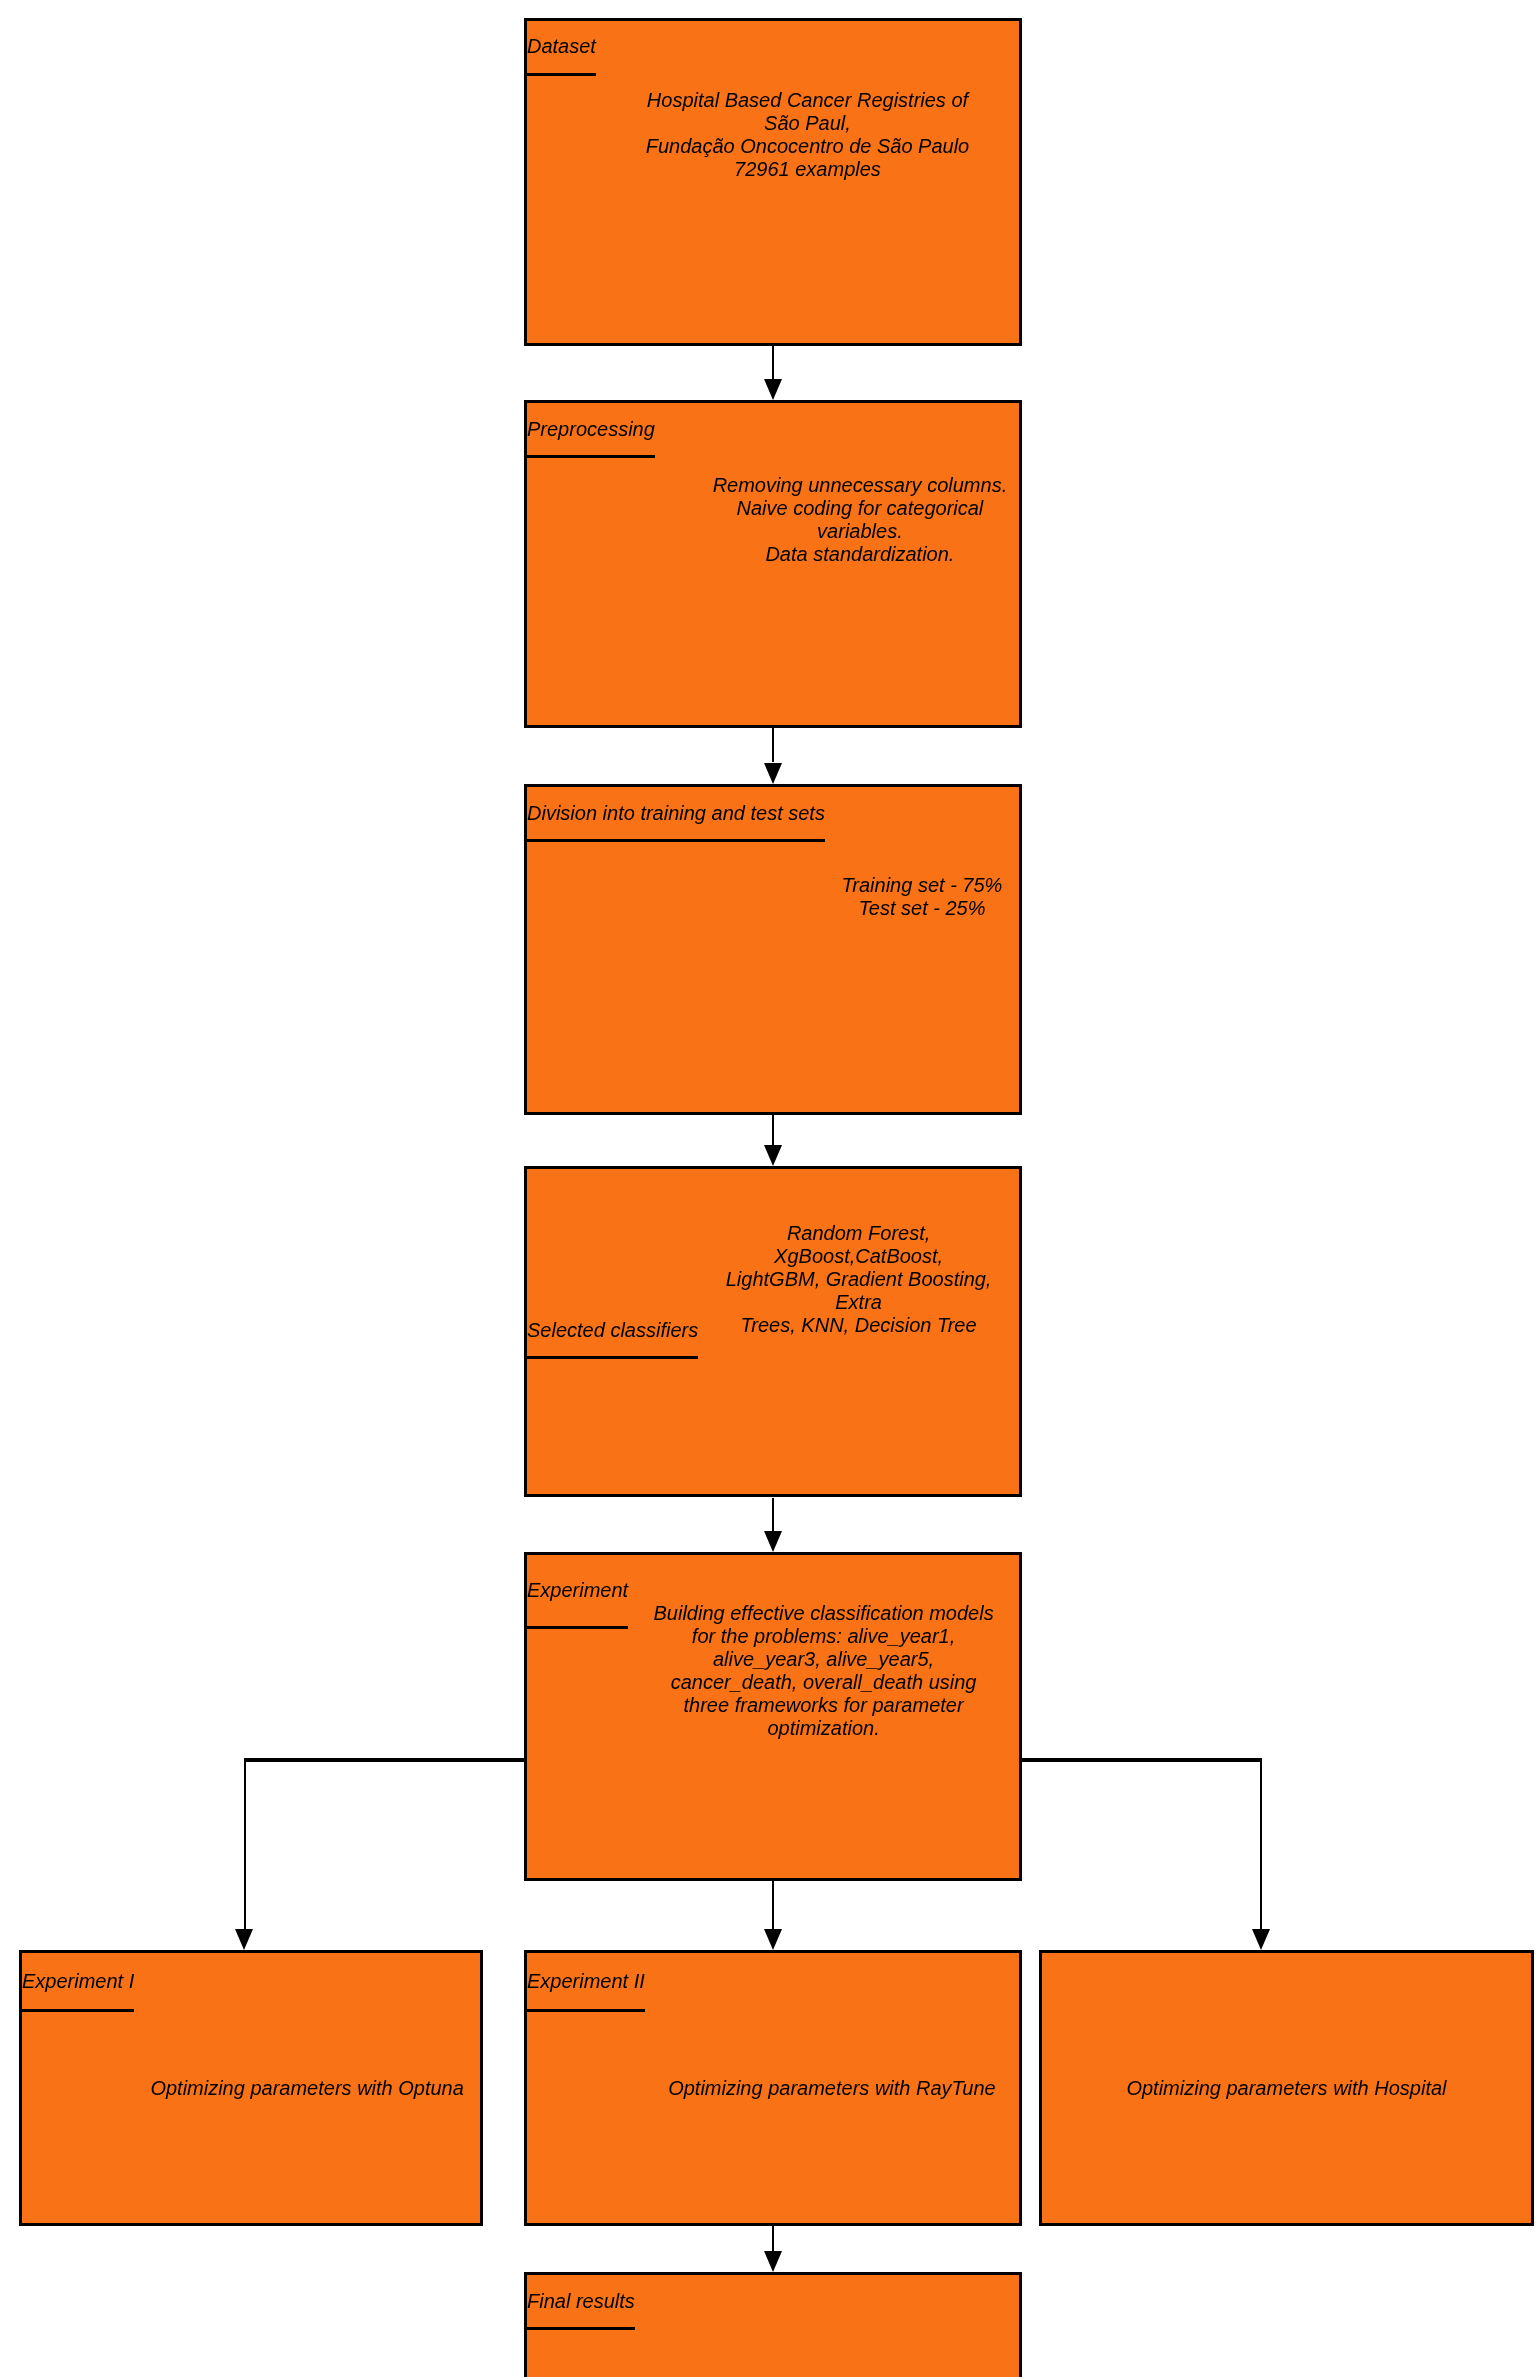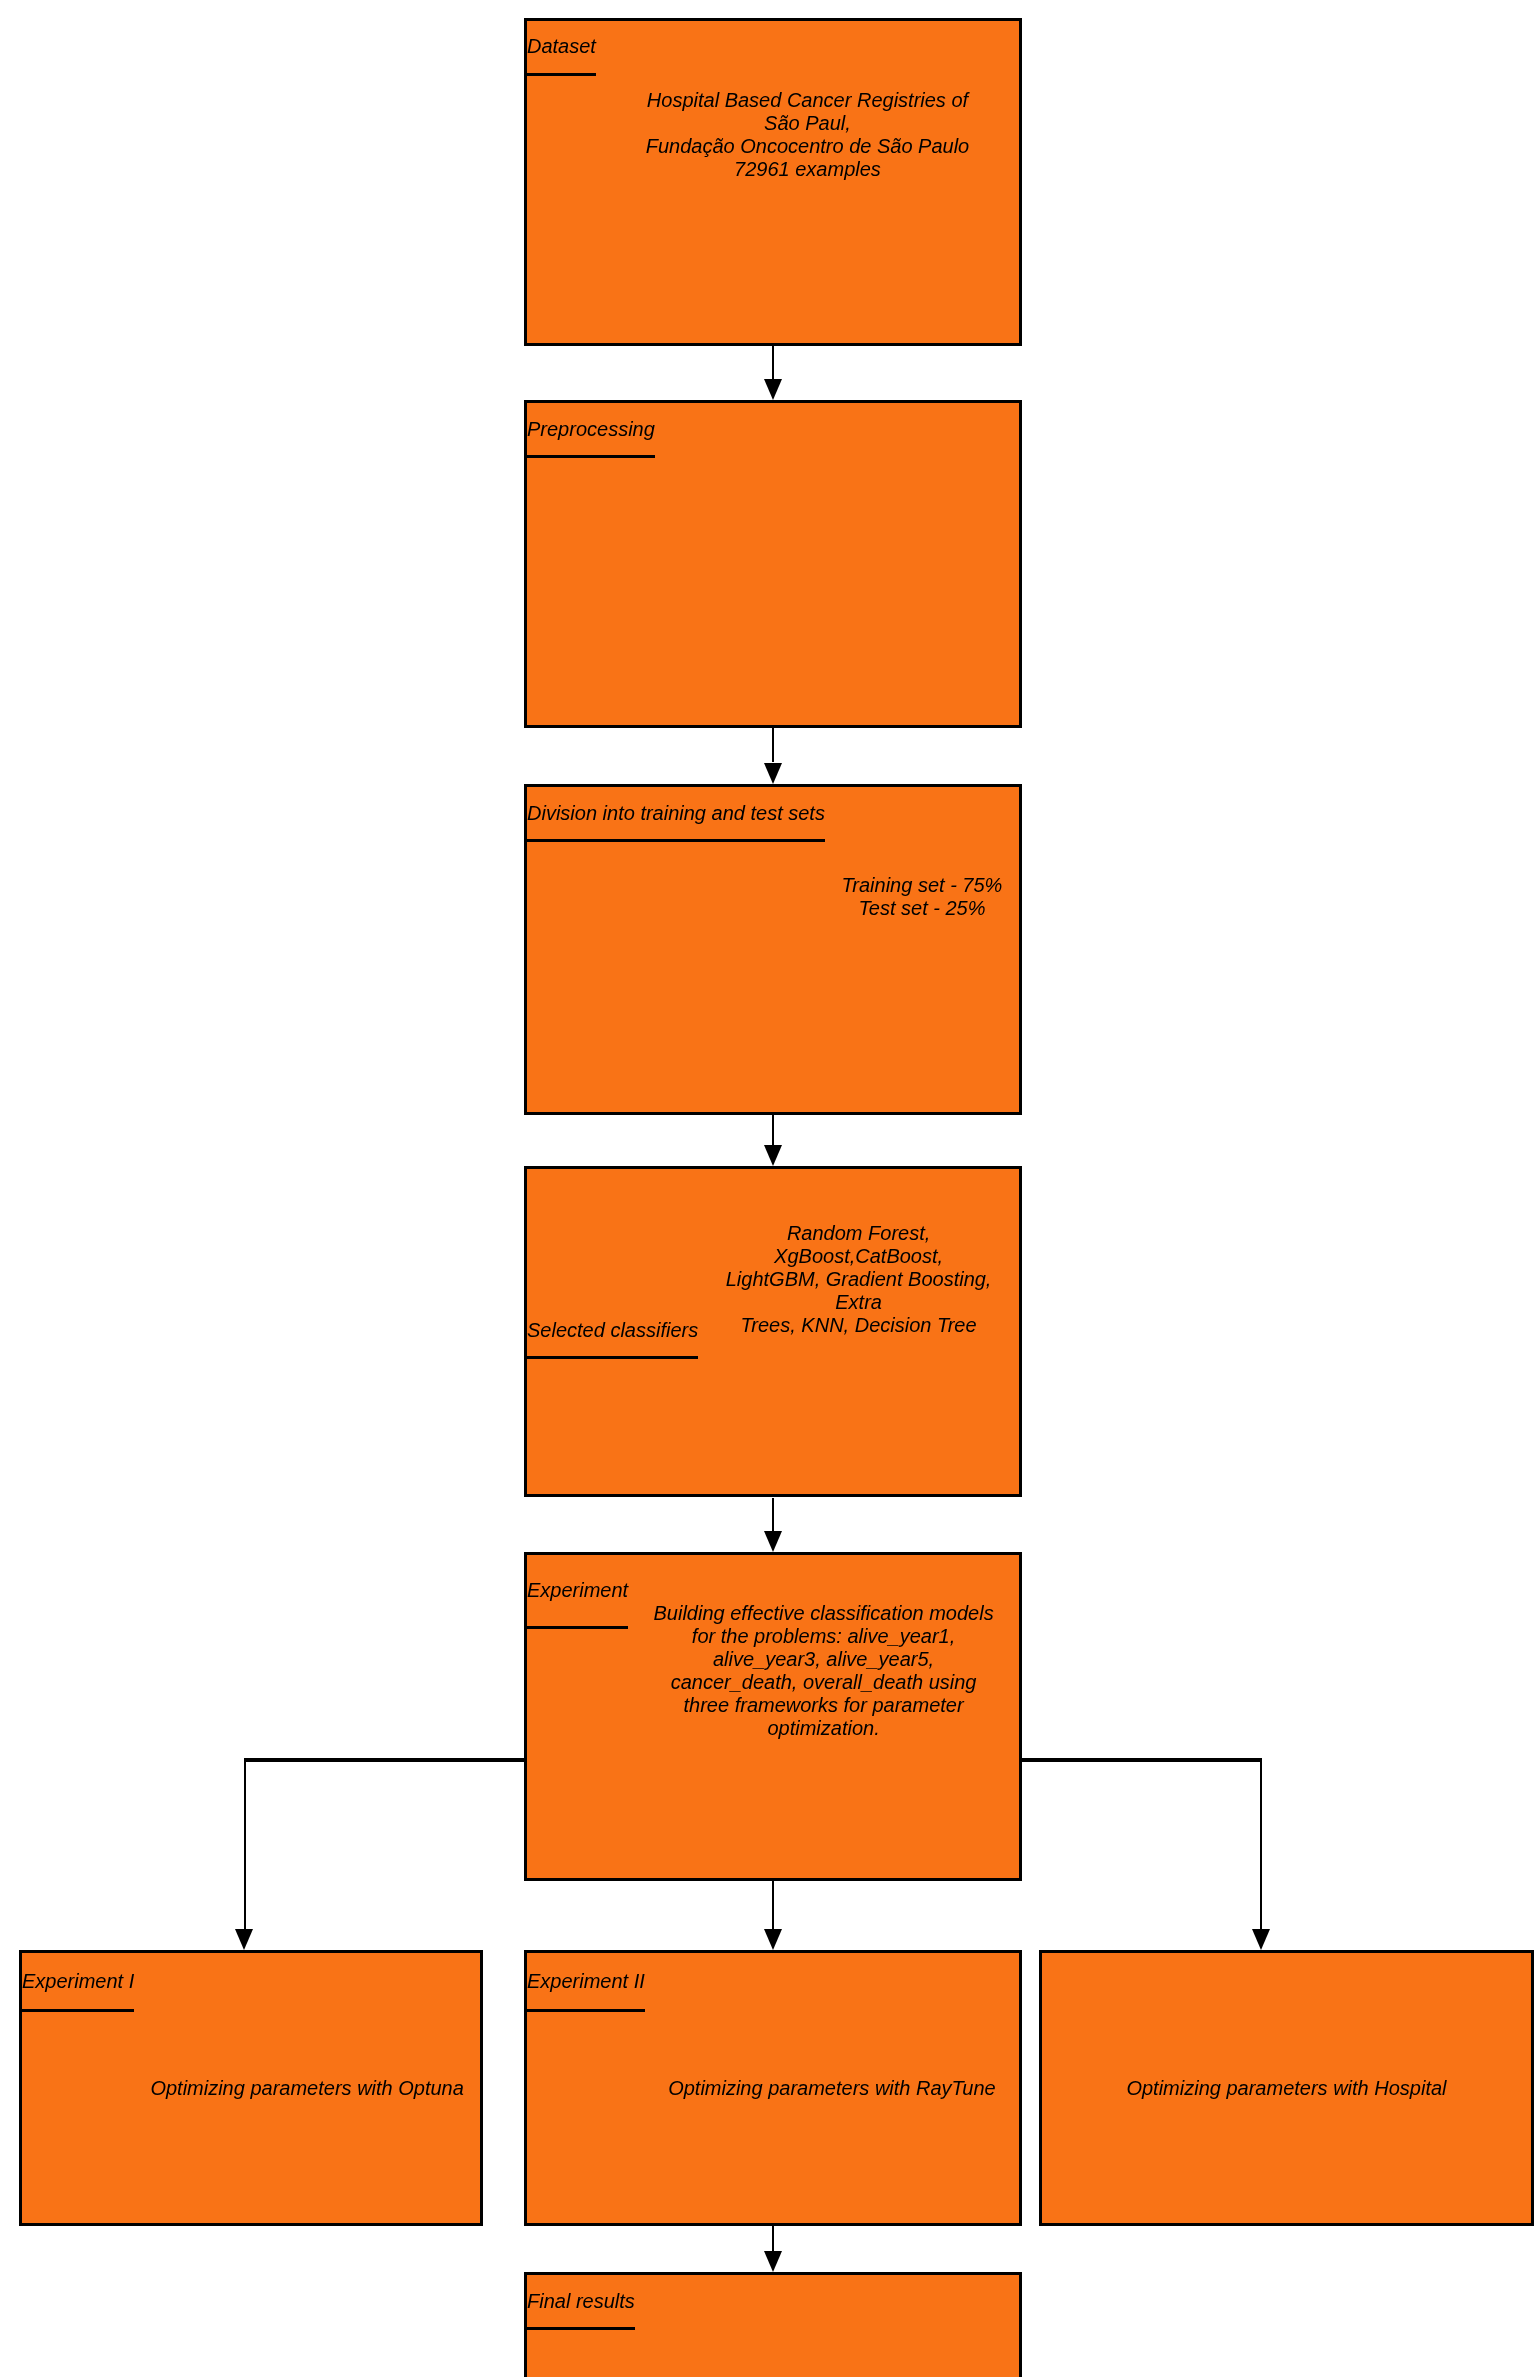--- a/index.html
+++ b/index.html
@@ -89,20 +89,25 @@
     </div>
   </div>
 
   <div class="vline" style="left:772px; top:346px; height:35px;"></div>
   <div class="arrowhead-down" style="left:764px; top:379px;"></div>
 
   <div class="node" style="left:524px; top:400px; width:498px; height:328px;gap:46px;">
     <div class="node-header" style="height:55px;">
       <span class="node-title">Preprocessing</span>
     </div>
+    <div class="node-body" style="padding-bottom:89px;">
+      <span class="node-text">Removing unnecessary columns.
+Naive coding for categorical variables.
+Data standardization.</span>
+    </div>
   </div>
 
   <div class="vline" style="left:772px; top:728px; height:34px;"></div>
   <div class="arrowhead-down" style="left:764px; top:763px;"></div>
 
   <div class="node" style="left:524px; top:784px; width:498px; height:331px;">
     <div class="node-header" style="height:55px;">
       <span class="node-title">Division into training and test sets</span>
     </div>
     <div class="node-body" style="padding-bottom:105px;">

